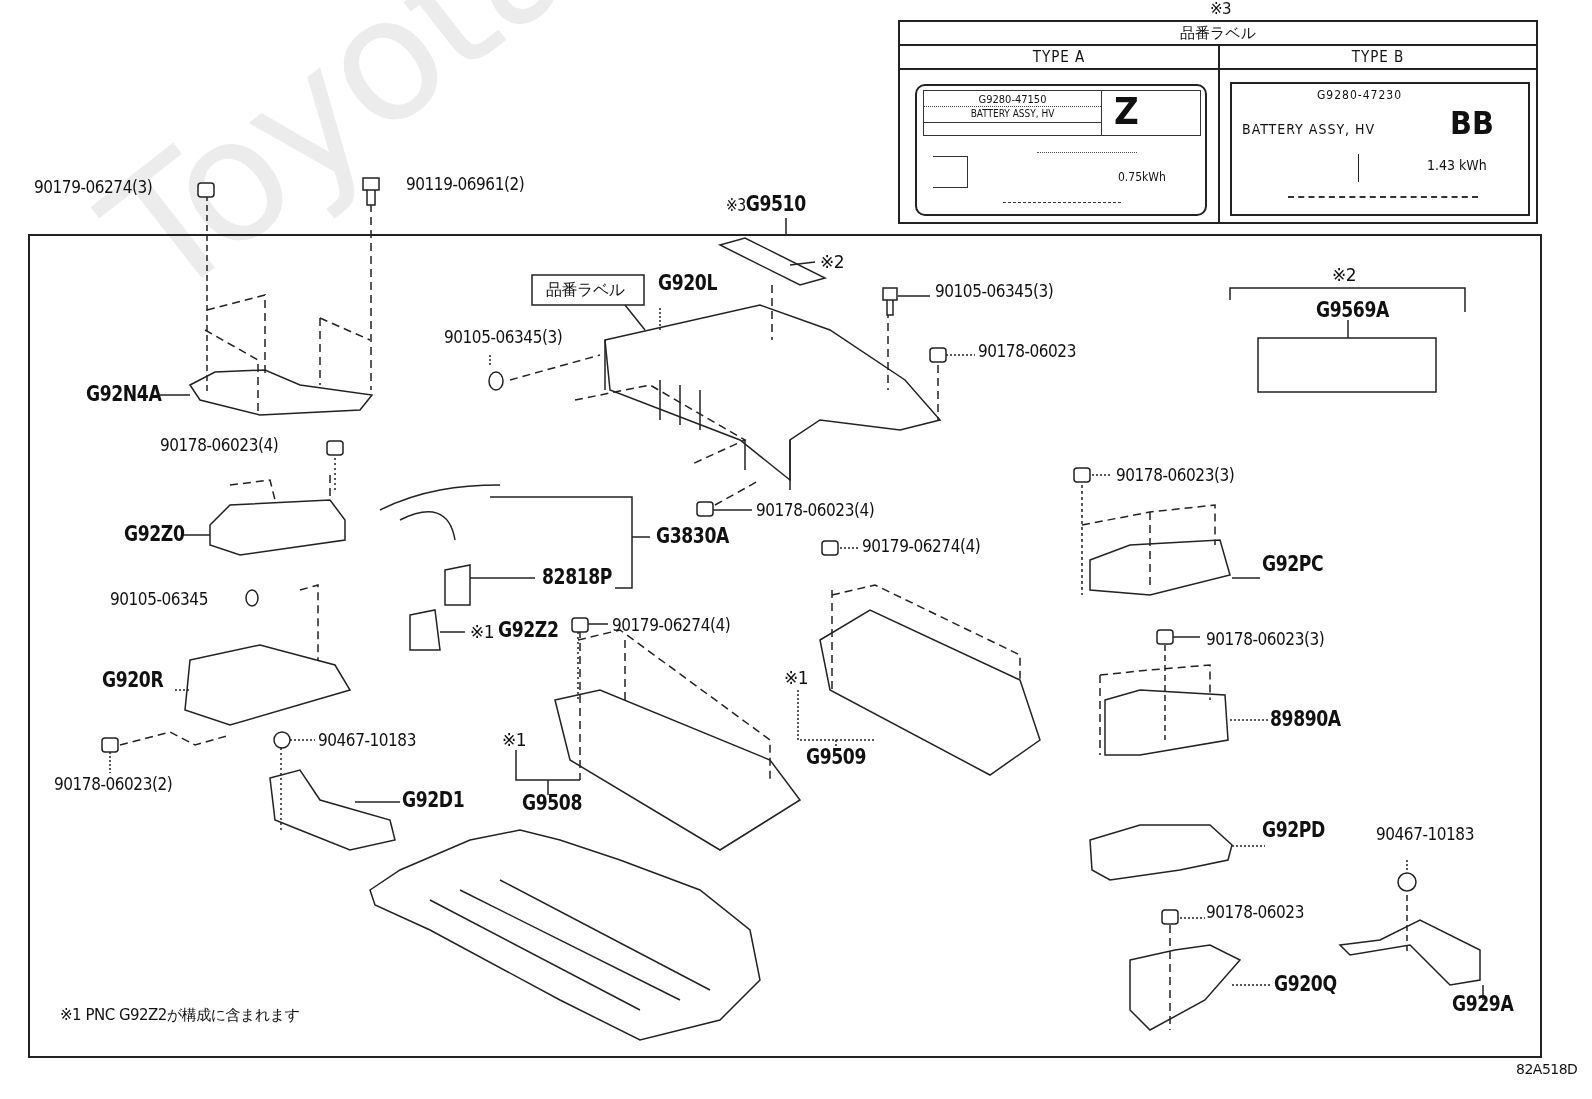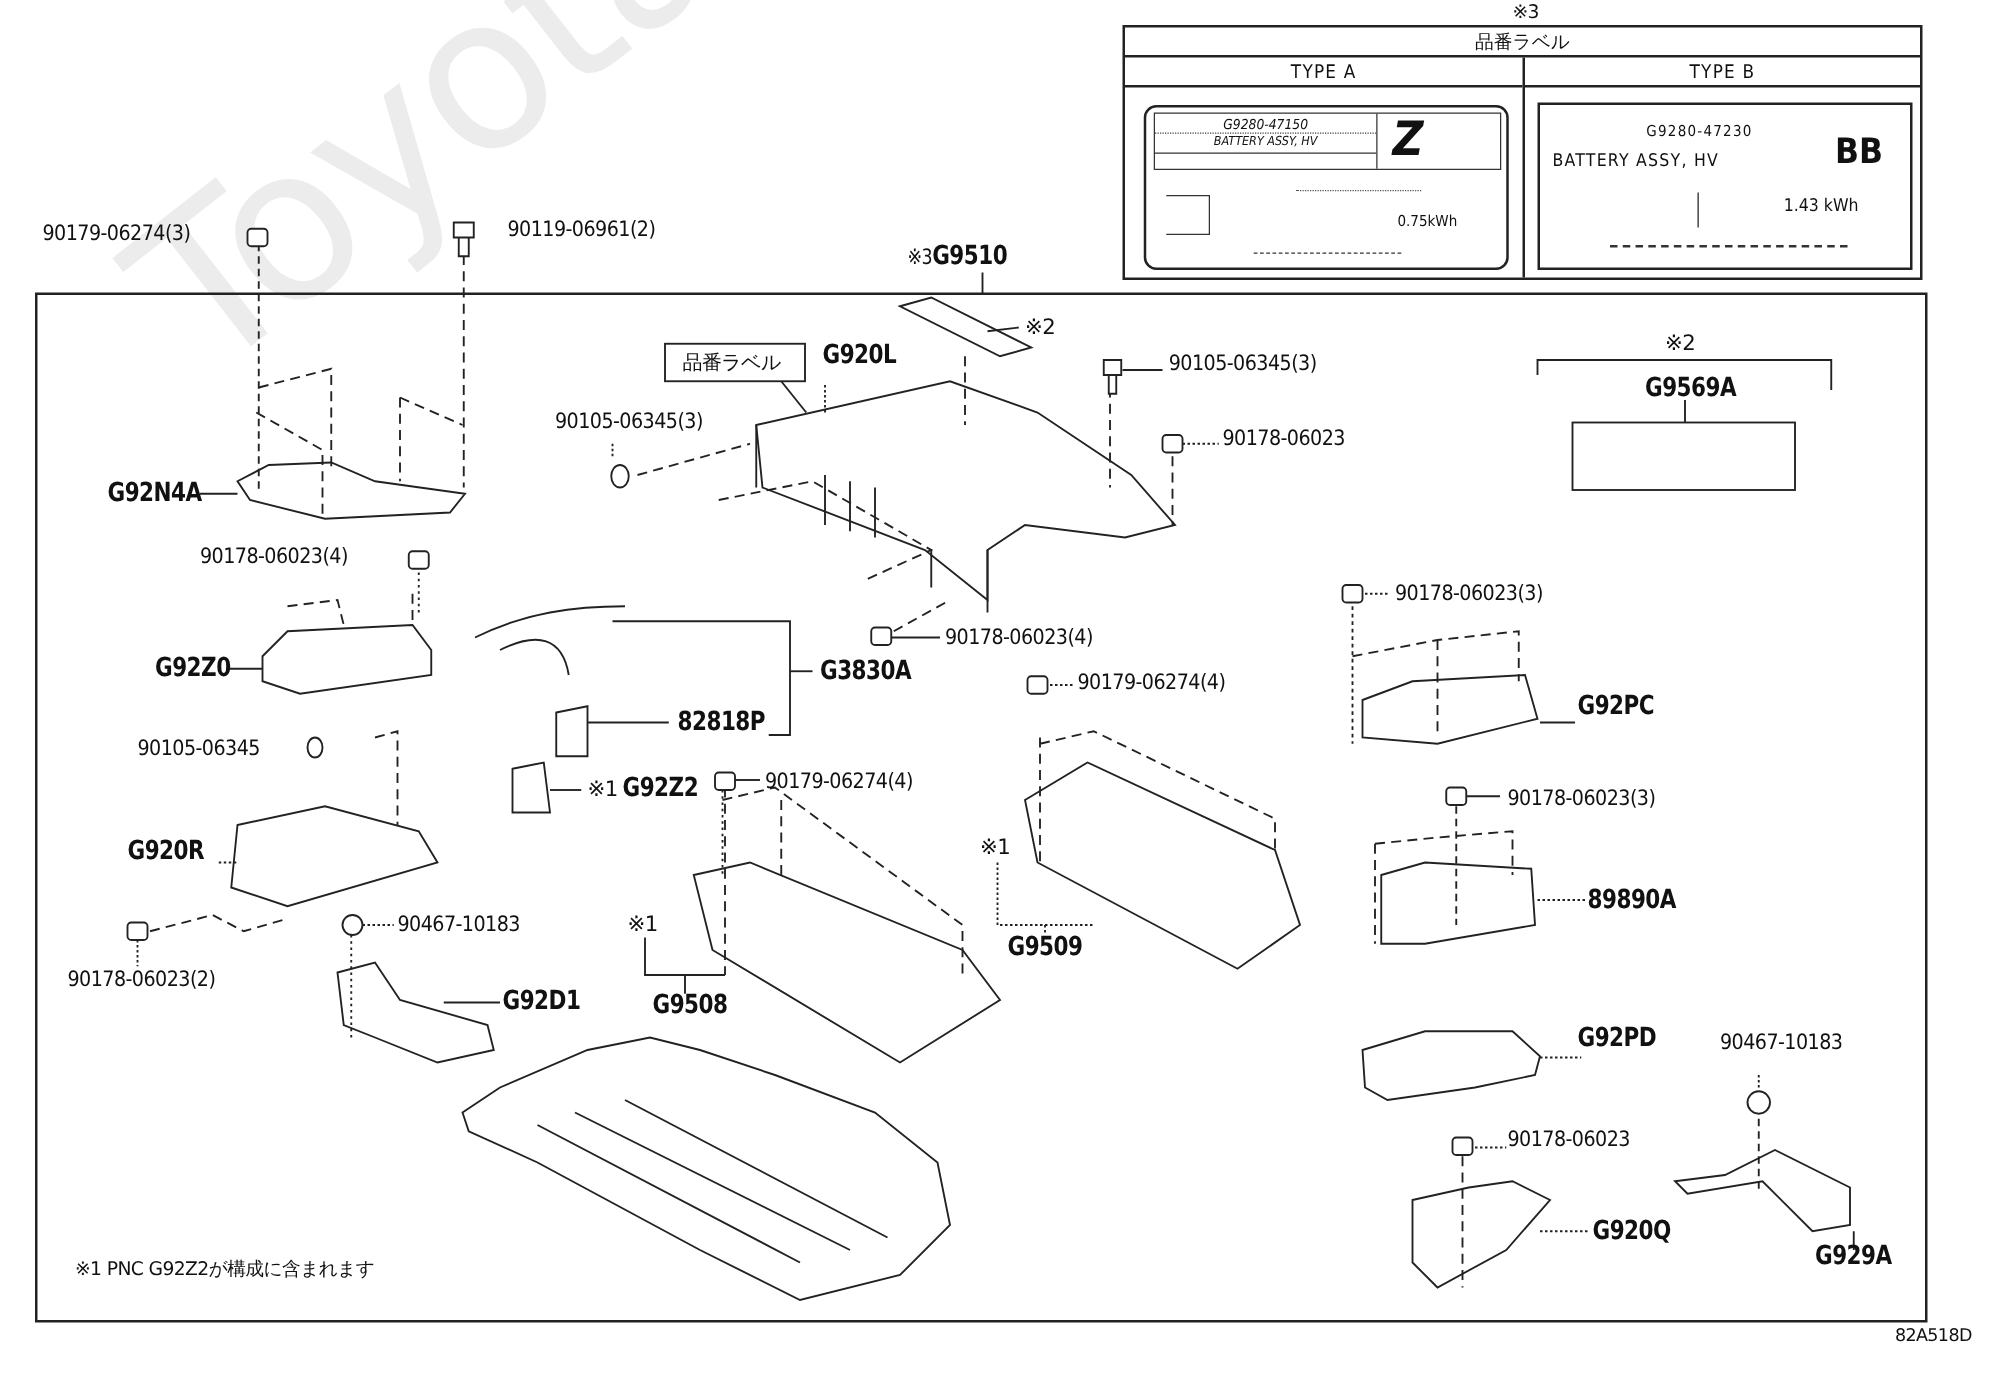--- a/index.html
+++ b/index.html
@@ -24,39 +24,39 @@
 <div class="watermark">ToyotaCarMiner.ru</div>
 
 <div class="abs lbl" style="left:1210px;top:2px;font-size:15px;">※3</div>
 <div class="label-table">
   <div class="lt-title">品番ラベル</div>
   <div class="lt-head" style="left:320px;width:316px;">TYPE  B</div>
   <div class="lt-head" style="left:0;width:318px;">TYPE  A</div>
   <div class="lt-divider"></div>
 
   <div class="card-a">
-    <div class="abs" style="left:6px;top:4px;width:276px;height:44px;border:1px solid #333;font-style:italic;">
+    <div class="abs" style="left:6px;top:4px;width:276px;height:44px;border:1px solid #333;">
       <div class="abs" style="left:0;top:0;width:177px;height:44px;border-right:1px solid #333;">
         <div class="abs" style="left:0;top:2px;width:177px;text-align:center;font-size:11px;">G9280-47150</div>
         <div class="abs" style="left:0;top:15px;width:177px;height:0;border-top:1px dotted #444;"></div>
         <div class="abs" style="left:0;top:17px;width:177px;text-align:center;font-size:10px;">BATTERY ASSY, HV</div>
         <div class="abs" style="left:0;top:31px;width:177px;height:0;border-top:1px solid #333;"></div>
       </div>
       <div class="abs" style="left:190px;top:-2px;font-size:38px;font-weight:bold;">Z</div>
     </div>
     <div class="abs" style="left:16px;top:70px;width:34px;height:30px;border:1px solid #333;border-left:none;"></div>
     <div class="abs" style="left:120px;top:66px;width:100px;border-top:1px dotted #555;"></div>
     <div class="abs" style="left:201px;top:84px;font-size:12px;text-align:right;">0.75kWh</div>
     <div class="abs" style="left:86px;top:116px;width:118px;border-top:1px dashed #333;"></div>
   </div>
 
   <div class="card-b">
-    <div class="abs" style="left:85px;top:14px;font-size:12px;letter-spacing:1px;">G9280-47230</div>
+    <div class="abs" style="left:85px;top:4px;font-size:12px;letter-spacing:1px;">G9280-47230</div>
     <div class="abs" style="left:10px;top:37px;font-size:14px;letter-spacing:1px;">BATTERY  ASSY,  HV</div>
-    <div class="abs" style="left:236px;top:20px;font-size:28px;font-weight:bold;">BB</div>
+    <div class="abs" style="left:218px;top:20px;font-size:32px;font-weight:bold;">BB</div>
     <div class="abs" style="left:126px;top:70px;width:1px;height:28px;background:#222;"></div>
     <div class="abs" style="left:195px;top:73px;font-size:14px;">1.43 kWh</div>
     <div class="abs" style="left:56px;top:112px;width:190px;border-top:2px dashed #333;"></div>
   </div>
 </div>
 
 <div class="frame" style="left:28px;top:234px;width:1510px;height:820px;"></div>
 
 <svg class="draw" width="1592" height="1099">
   <g stroke="#222" fill="none" stroke-width="1.5">

